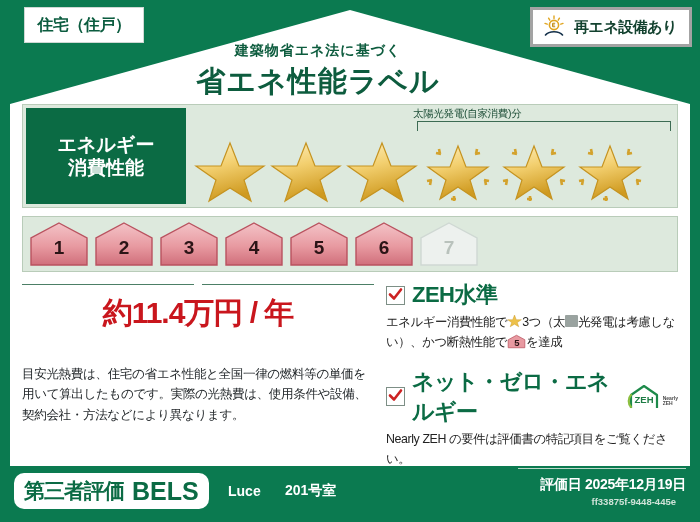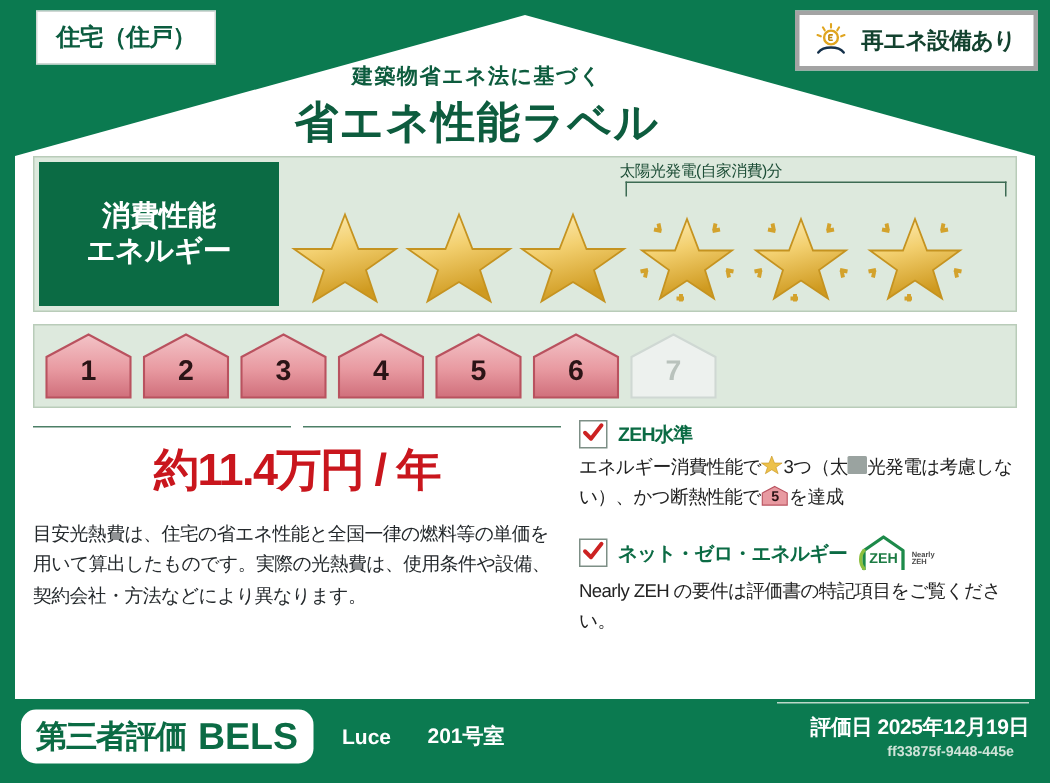--- a/index.html
+++ b/index.html
@@ -121,34 +121,34 @@
   .cost-head .rule{flex:1;height:1px;background:#4c7f66;}
   .cost-head .txt{
     font-size:15.5px;font-weight:bold;color:#17503a;letter-spacing:0px;
   }
   .cost-value{
     text-align:center;
     font-size:30px;font-weight:bold;color:#c9161d;
     margin-top:8px;letter-spacing:-1px;
   }
   .cost-desc{
-    margin-top:12px;
+    margin-top:30px;
     font-size:12.6px;color:#24292c;line-height:1.62;
     letter-spacing:-0.4px;
   }
 
   .chk-line{display:flex;align-items:center;gap:7px;}
   .chkbox{
     width:17px;height:17px;min-width:17px;
     border:1.5px solid #7d8f86;background:#fff;
     position:relative;
   }
   .chkbox svg{position:absolute;left:1px;top:0px;width:15px;height:15px;}
   .chk-title{
-    font-size:13px;font-weight:bold;color:#0b6b44;letter-spacing:-0.5px;
+    font-size:22px;font-weight:bold;color:#0b6b44;letter-spacing:-0.5px;
   }
   .chk-body{
     font-size:12.4px;color:#222;line-height:1.6;margin-top:3px;
     letter-spacing:-0.4px;
   }
   .blk2{margin-top:14px;}
   .inline-star{width:15px;height:15px;vertical-align:-2px;}
   .inline-mask{
     display:inline-block;width:13px;height:12px;background:#9aa3a0;
     vertical-align:-1px;border-radius:1px;
@@ -234,22 +234,22 @@
 
 <div class="title-wrap">
   <div class="title-sub">建築物省エネ法に基づく</div>
   <div class="title-main">省エネ性能ラベル</div>
 </div>
 
 <div class="content">
 
   <div class="rowbox">
     <div class="rowlabel">
+      <span>エネルギー</span>
       <span>消費性能</span>
-      <span>エネルギー</span>
     </div>
     <div class="rowbody">
       <div class="solar-note">太陽光発電(自家消費)分</div>
       <div class="solar-bracket"></div>
       <div class="stars">
 
         <div class="star-cell">
           <svg class="star-svg" viewBox="0 0 74 66">
             <defs>
                 <linearGradient id="g1" x1="0" y1="0" x2="0.3" y2="1">

